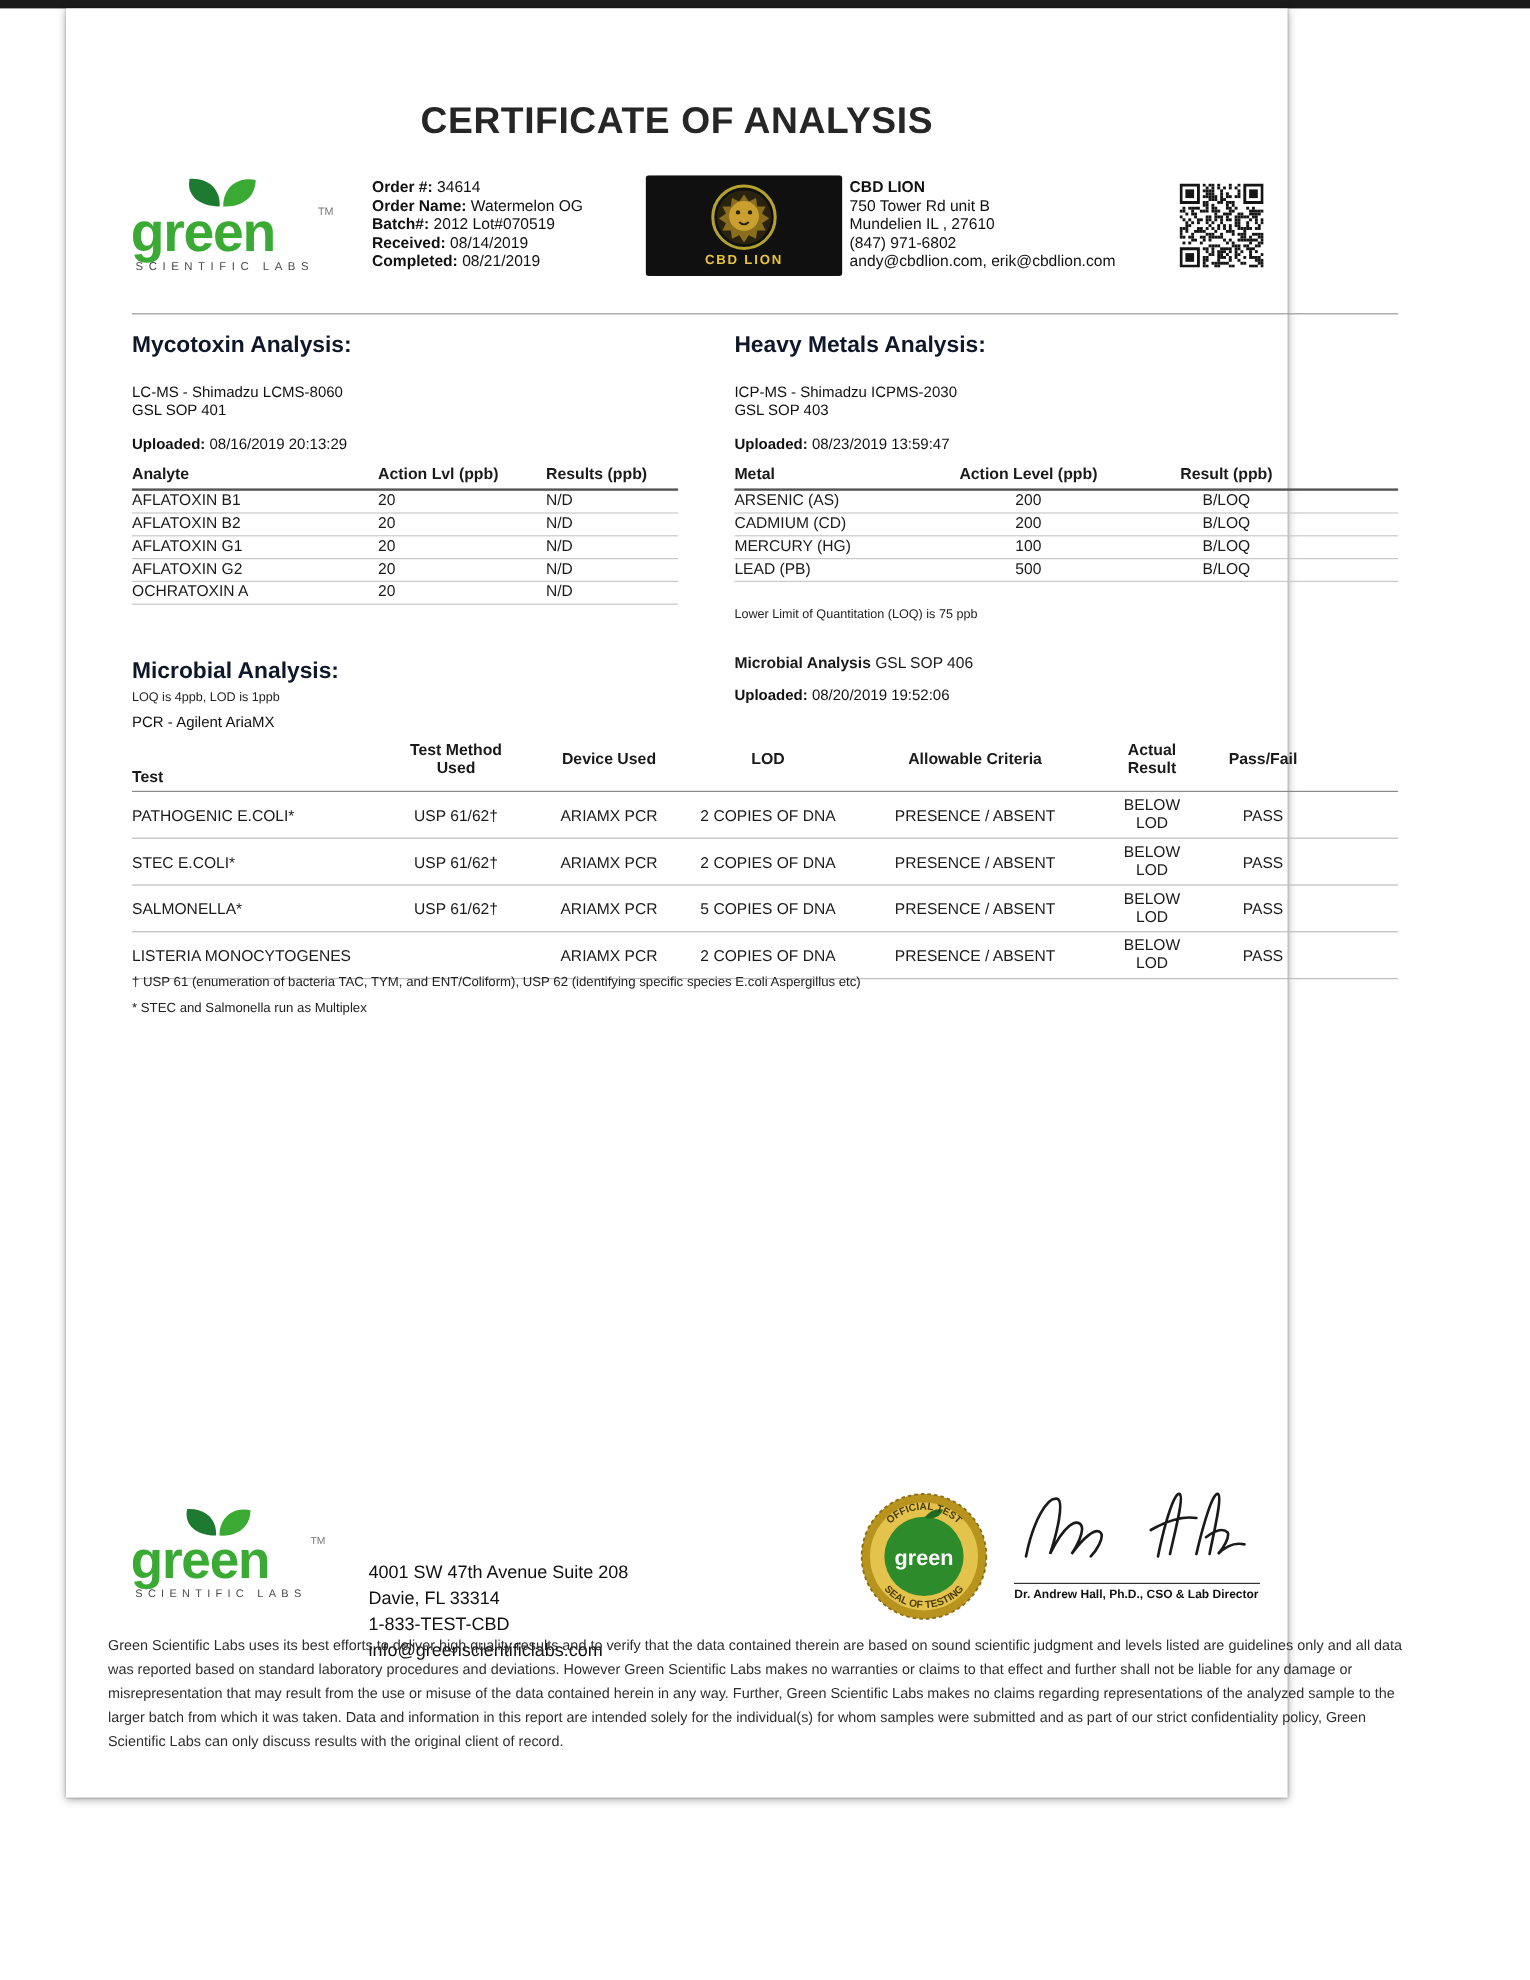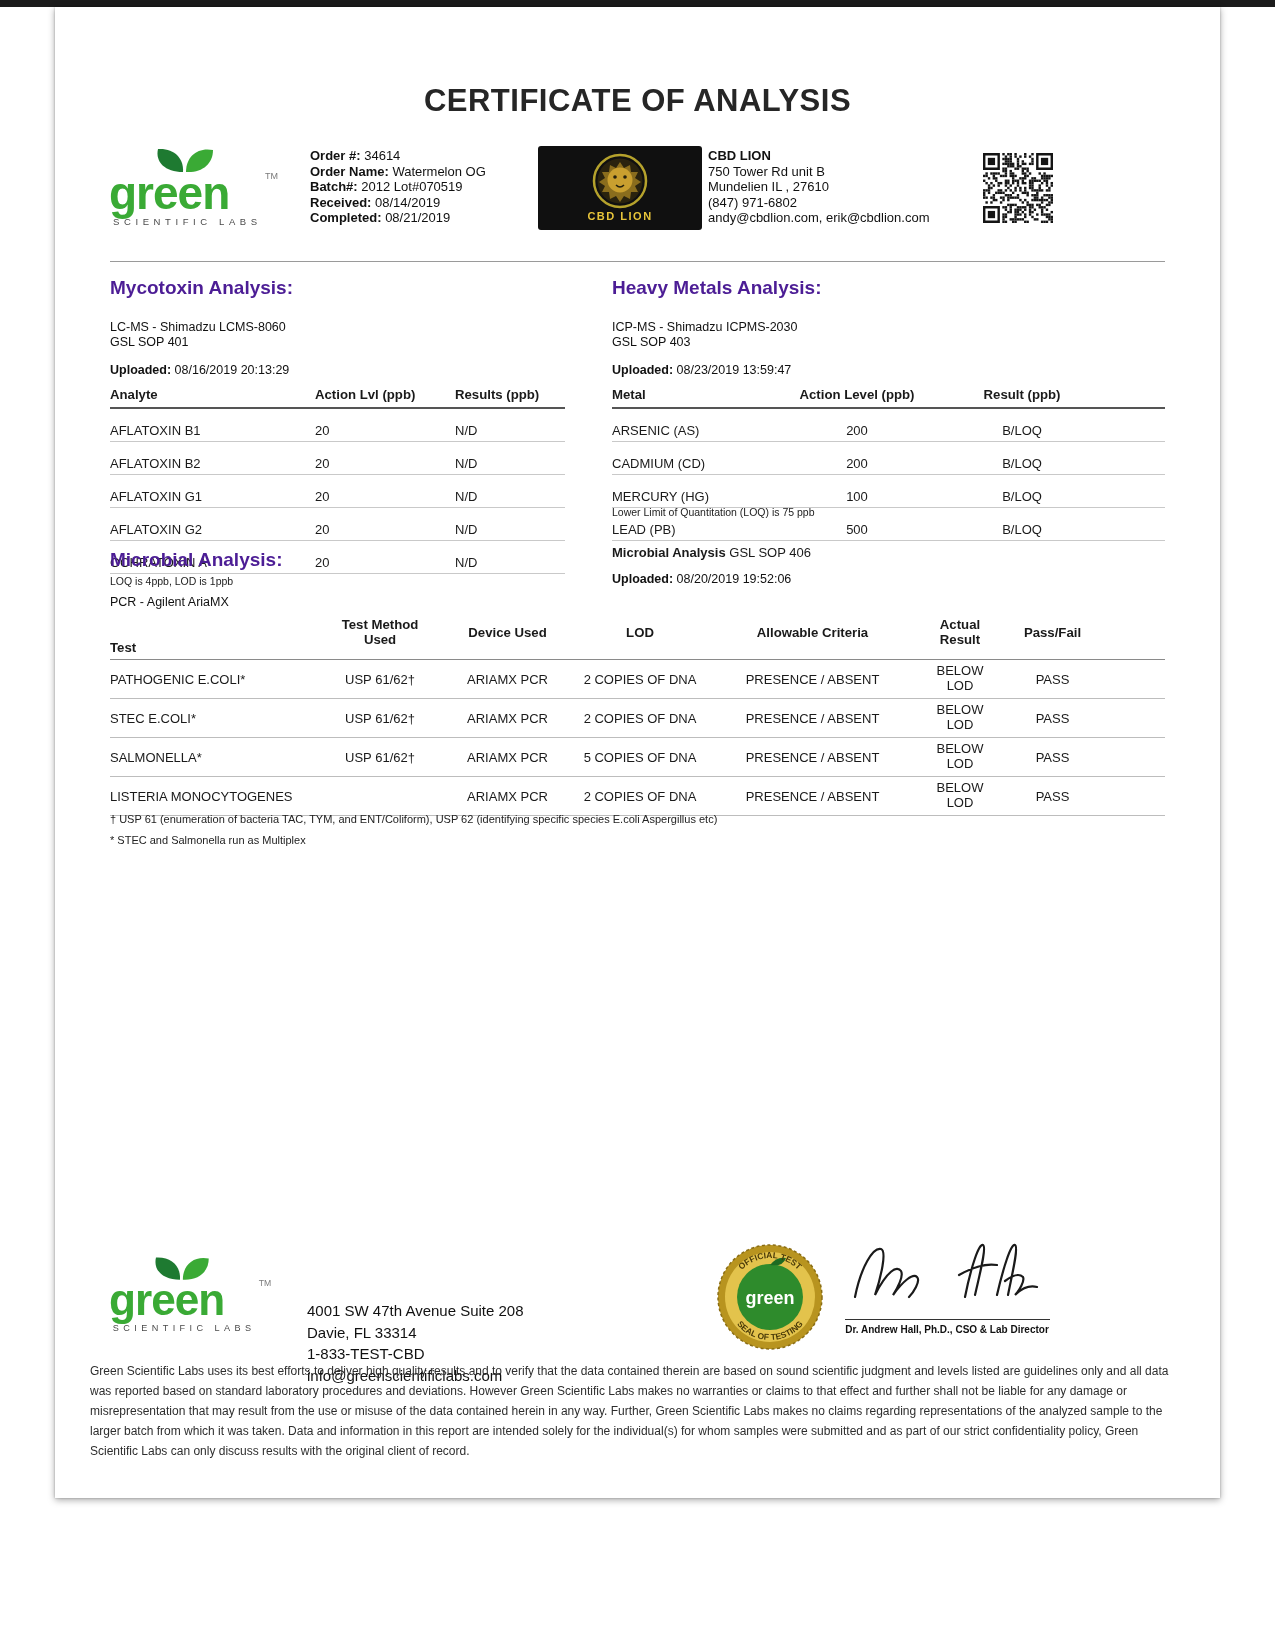--- a/index.html
+++ b/index.html
@@ -1,31 +1,31 @@
 <!DOCTYPE html>
 <html><head>
 <meta charset="utf-8">
 <style>
   * { margin:0; padding:0; box-sizing:border-box; }
   html,body { width:1275px; height:1650px; background:#ffffff; font-family:"Liberation Sans", sans-serif; color:#1a1a1a; }
   body { position:relative; overflow:hidden; }
   .abs { position:absolute; }
   .b { font-weight:bold; }
   .top-edge { position:absolute; top:0; left:0; width:100%; height:7px; background:#1b1b1b; }
-  .page { position:absolute; left:55px; top:7px; width:1165px; height:1491px; background:#fff;
+  .page { position:absolute; left:55px; top:7px; width:1018px; height:1491px; background:#fff;
           box-shadow:0 2px 7px rgba(0,0,0,0.35), 0 0 2px rgba(0,0,0,0.25); }
   .title { top:76px; left:0; right:0; text-align:center; font-size:31px; font-weight:bold; color:#262626; letter-spacing:0.5px; }
   .meta { font-size:12.5px; line-height:15px; color:#111; }
   .info13 { font-size:13px; line-height:15.5px; color:#111; }
-  .sec-h { font-size:19px; font-weight:bold; color:#4c1d95; }
+  .sec-h { font-size:19px; font-weight:bold; color:#0f172a; }
   .small-note { font-size:10.5px; color:#222; }
   .rule { left:55px; width:1055px; top:254px; border-top:1px solid #9a9a9a; }
   
   .t-head { display:flex; font-weight:bold; font-size:13.2px; border-bottom:2px solid #555; padding-bottom:5px; }
-  .t-row  { display:flex; font-size:13px; border-bottom:1px solid #c9c9c9; padding:14px 0 3px; }
+  .t-row  { display:flex; font-size:13px; border-bottom:1px solid #c9c9c9; padding:0 0 3px; }
   .myco .c1{width:205px}.myco .c2{width:140px}.myco .c3{width:110px}
   .hm .c1{width:170px}.hm .c2{width:150px;text-align:center}.hm .c3{width:180px;text-align:center}
   
   .mt-row { display:grid; grid-template-columns:200px 140px 115px 150px 195px 100px 85px; align-items:center; }
   .mt-row > div { text-align:center; }
   .mt-row > div:first-child { text-align:left; }
   .mt-head { min-height:44px; font-weight:bold; font-size:13.2px; border-bottom:1px solid #8a8a8a; }
   .mt-head .col-test { align-self:end; padding-bottom:4px; }
   .mt-data { height:39px; font-size:13px; border-bottom:1px solid #bdbdbd; }
   .wrap-narrow { max-width:66px; margin:0 auto; line-height:1.15; }

